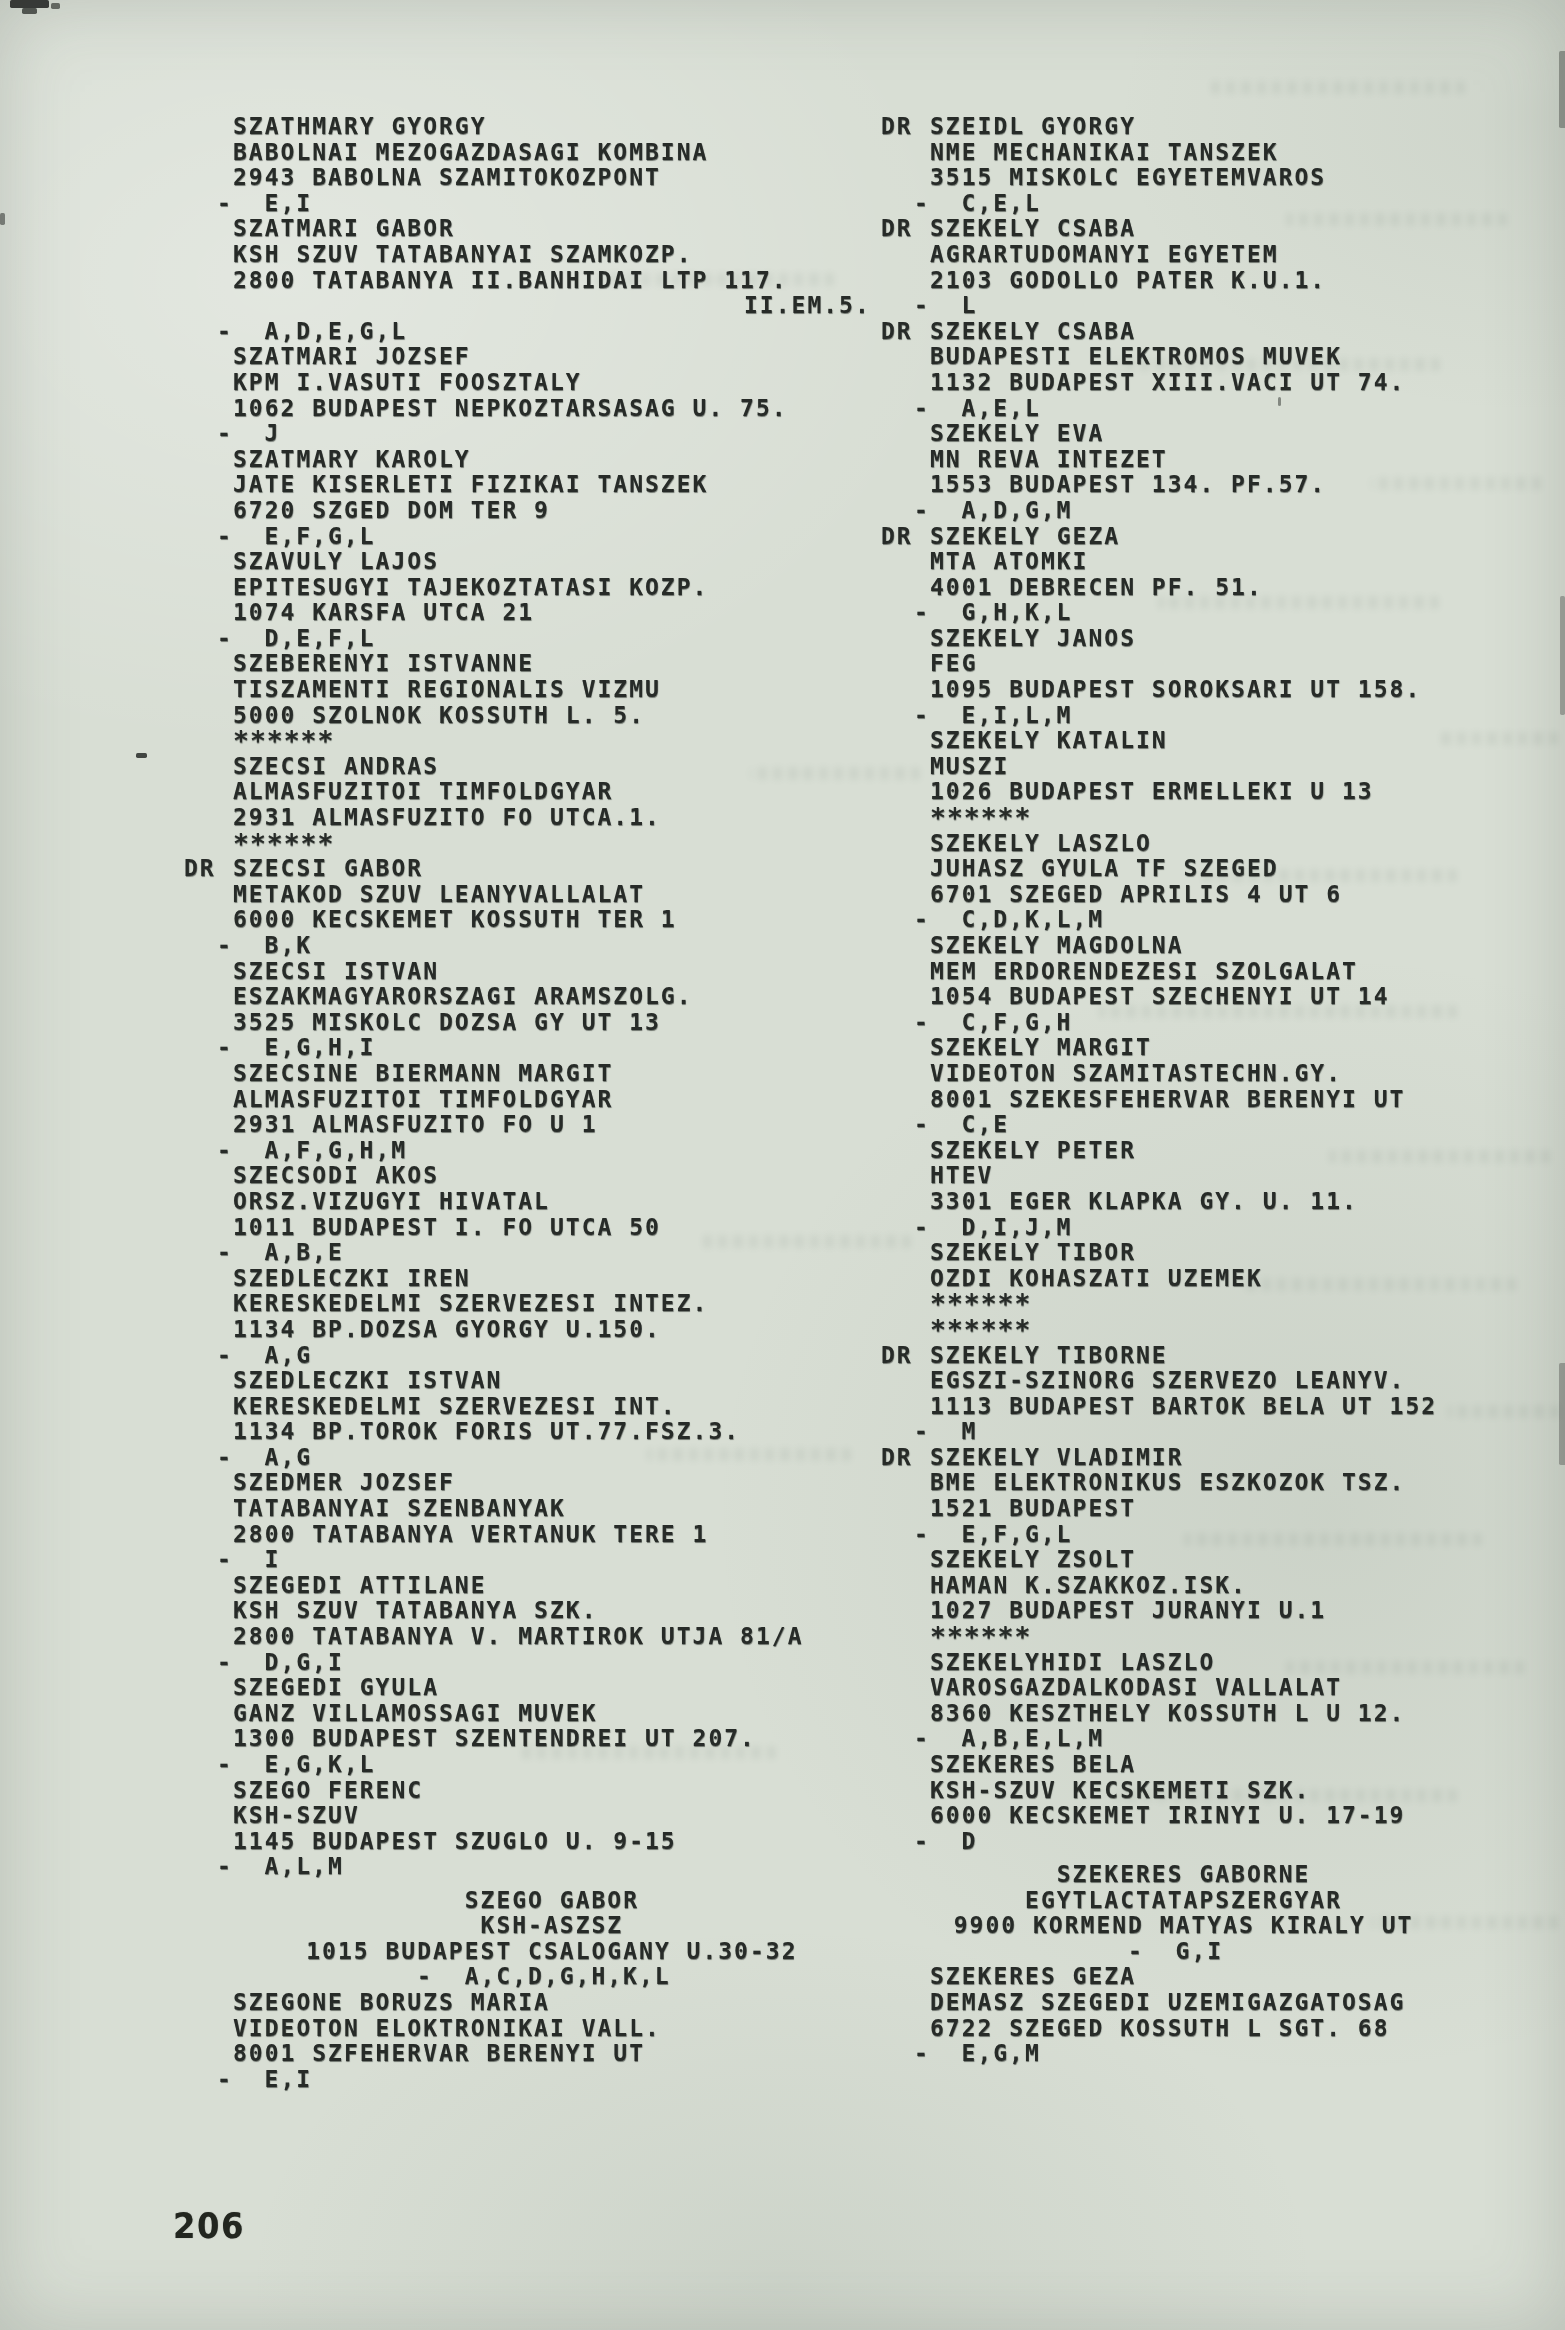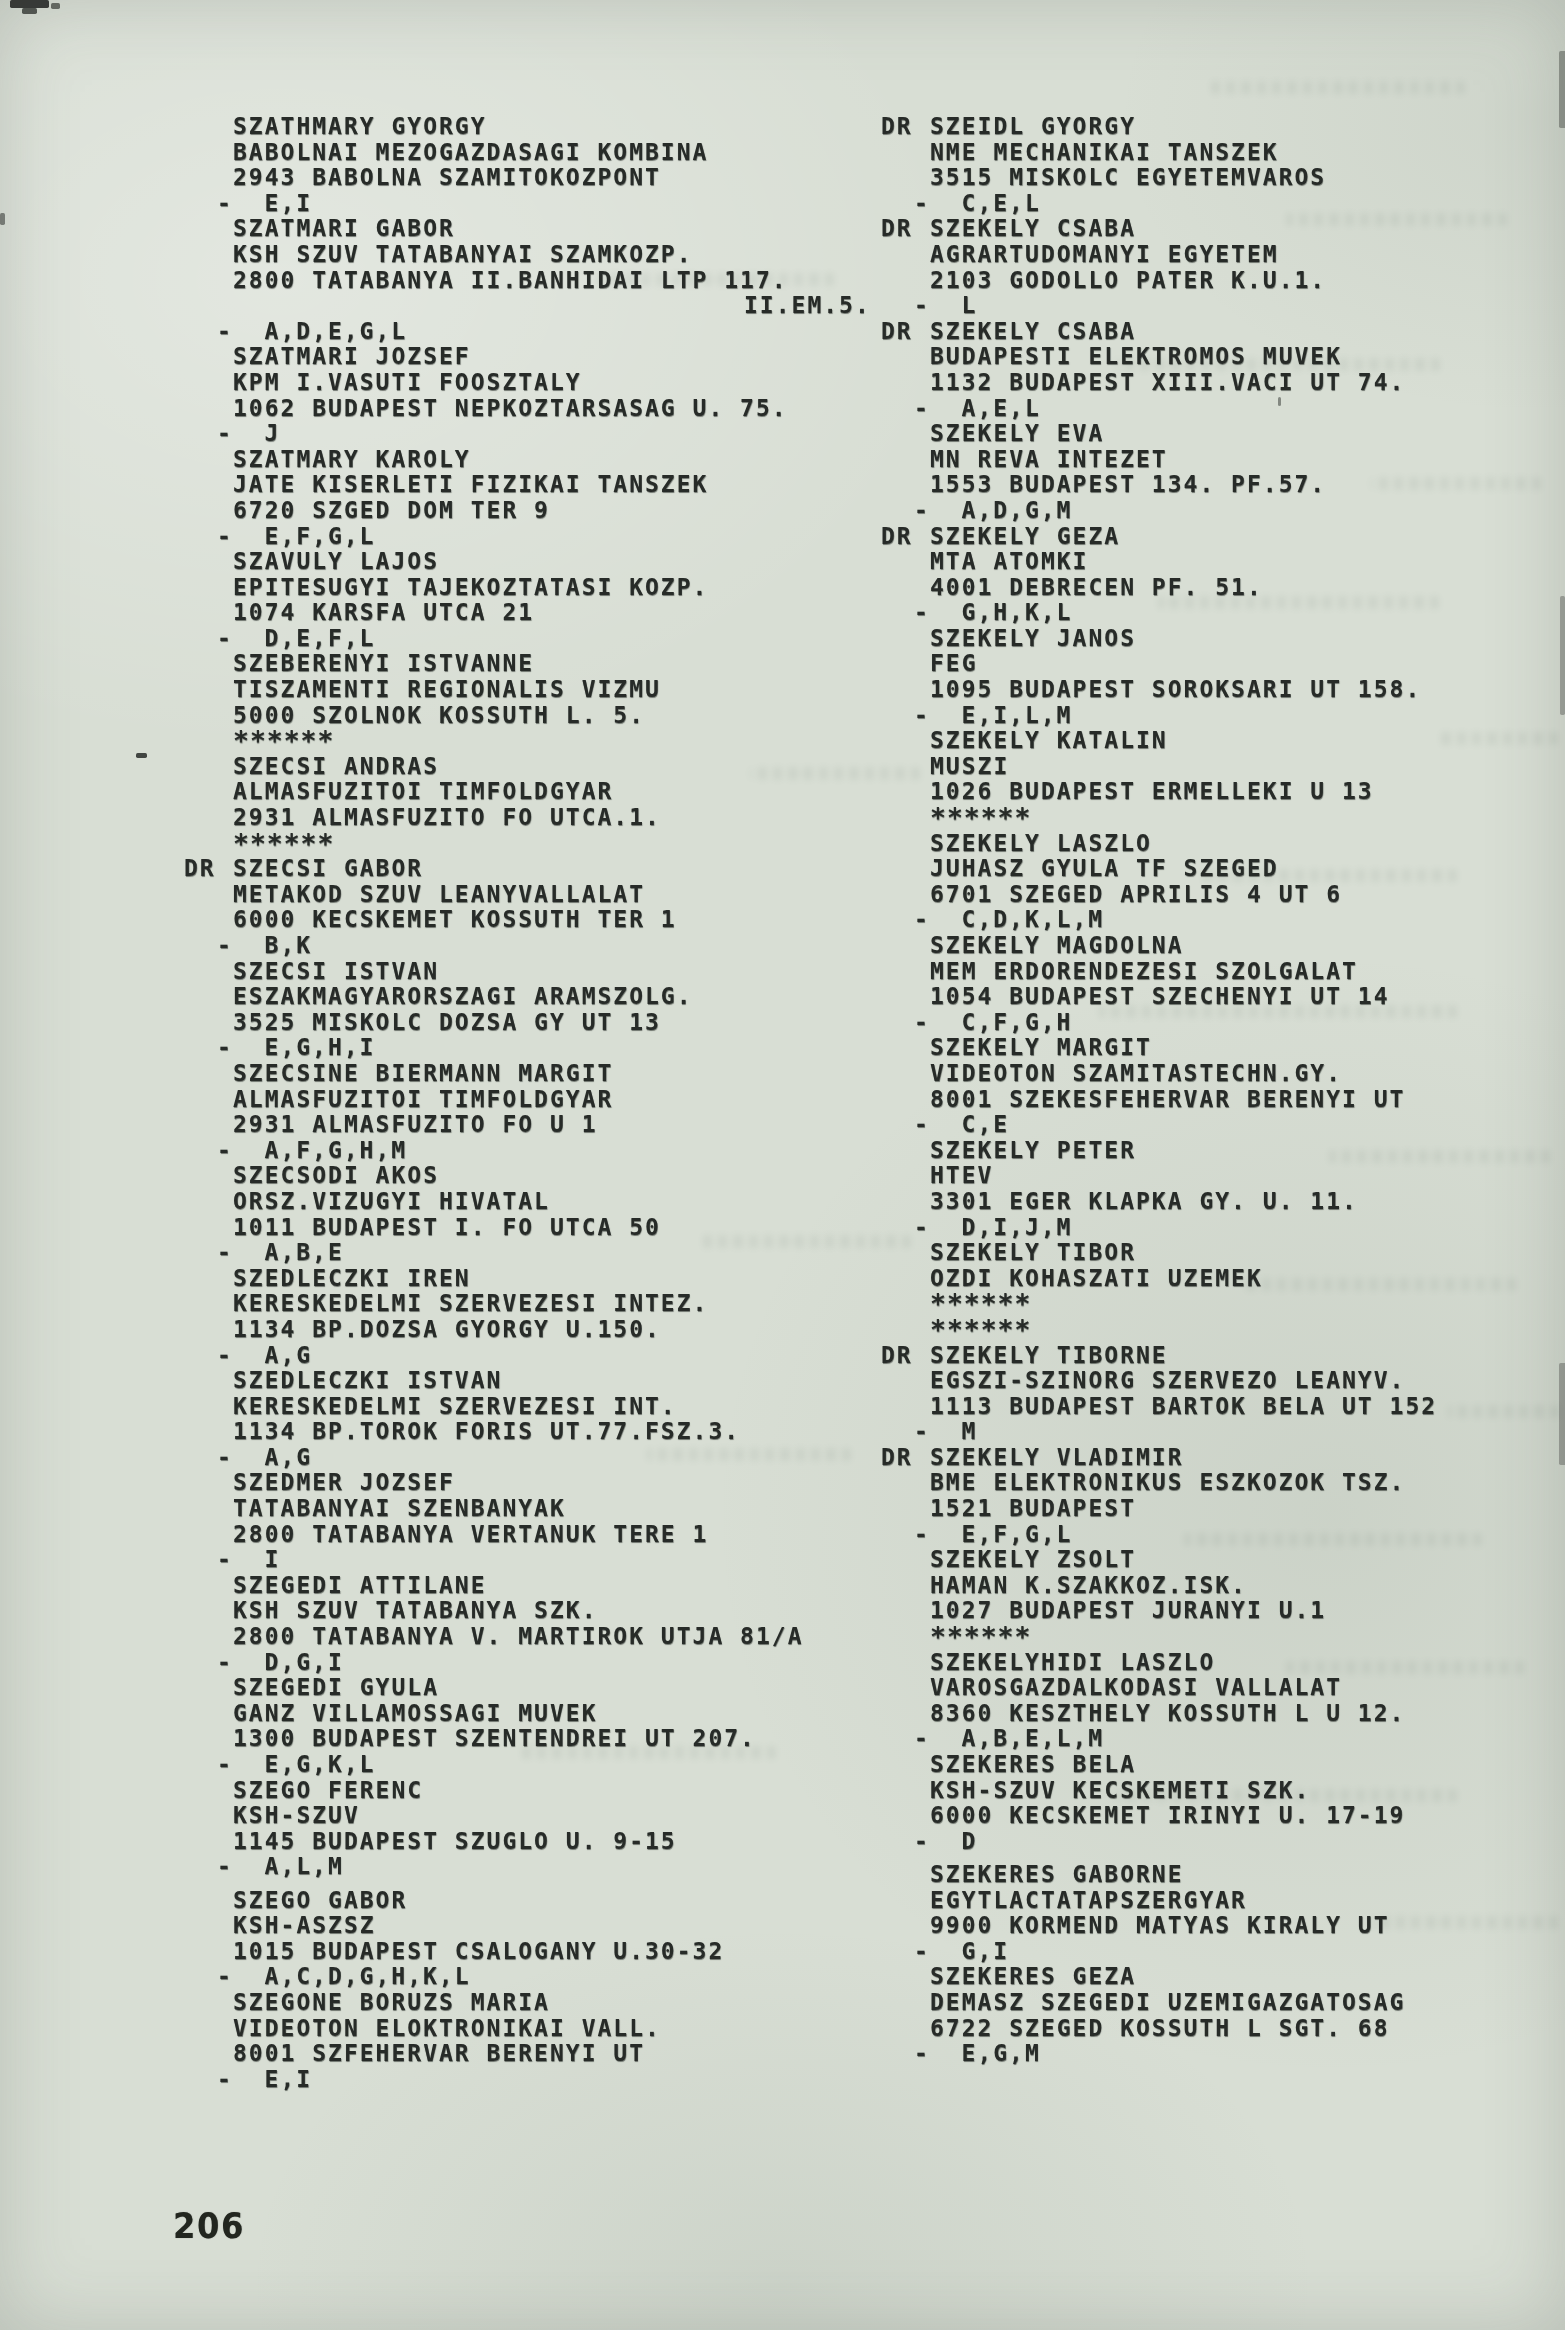--- a/index.html
+++ b/index.html
@@ -24,21 +24,21 @@
     font-size:23px;
     line-height:25.6px;
     letter-spacing:2px;
     color:#272b28;
     white-space:pre;
     text-shadow:0.4px 0.5px 0.8px rgba(28,32,30,0.55);
   }
   #col-left{left:233px;}
   #col-right{left:930px;}
   .entry{position:relative;}
-  .entry.gap-before{margin-top:7.7px;}
+  .entry.gap-before{margin-top:7.7px;text-align:center;}
   .line{position:relative;}
   .line.codes{margin-left:-16px;}
   .line.cont{margin-left:511px;}
   .line.stars{font-size:26.4px;letter-spacing:1px;}
   .prefix{position:absolute;left:-49px;top:0;text-align:right;}
   .page-number{
     position:absolute;left:173px;top:2208px;
     font-family:"DejaVu Sans", "Liberation Sans", sans-serif;
     font-weight:700;font-size:35px;line-height:37px;letter-spacing:1.7px;
     color:#22261f;

